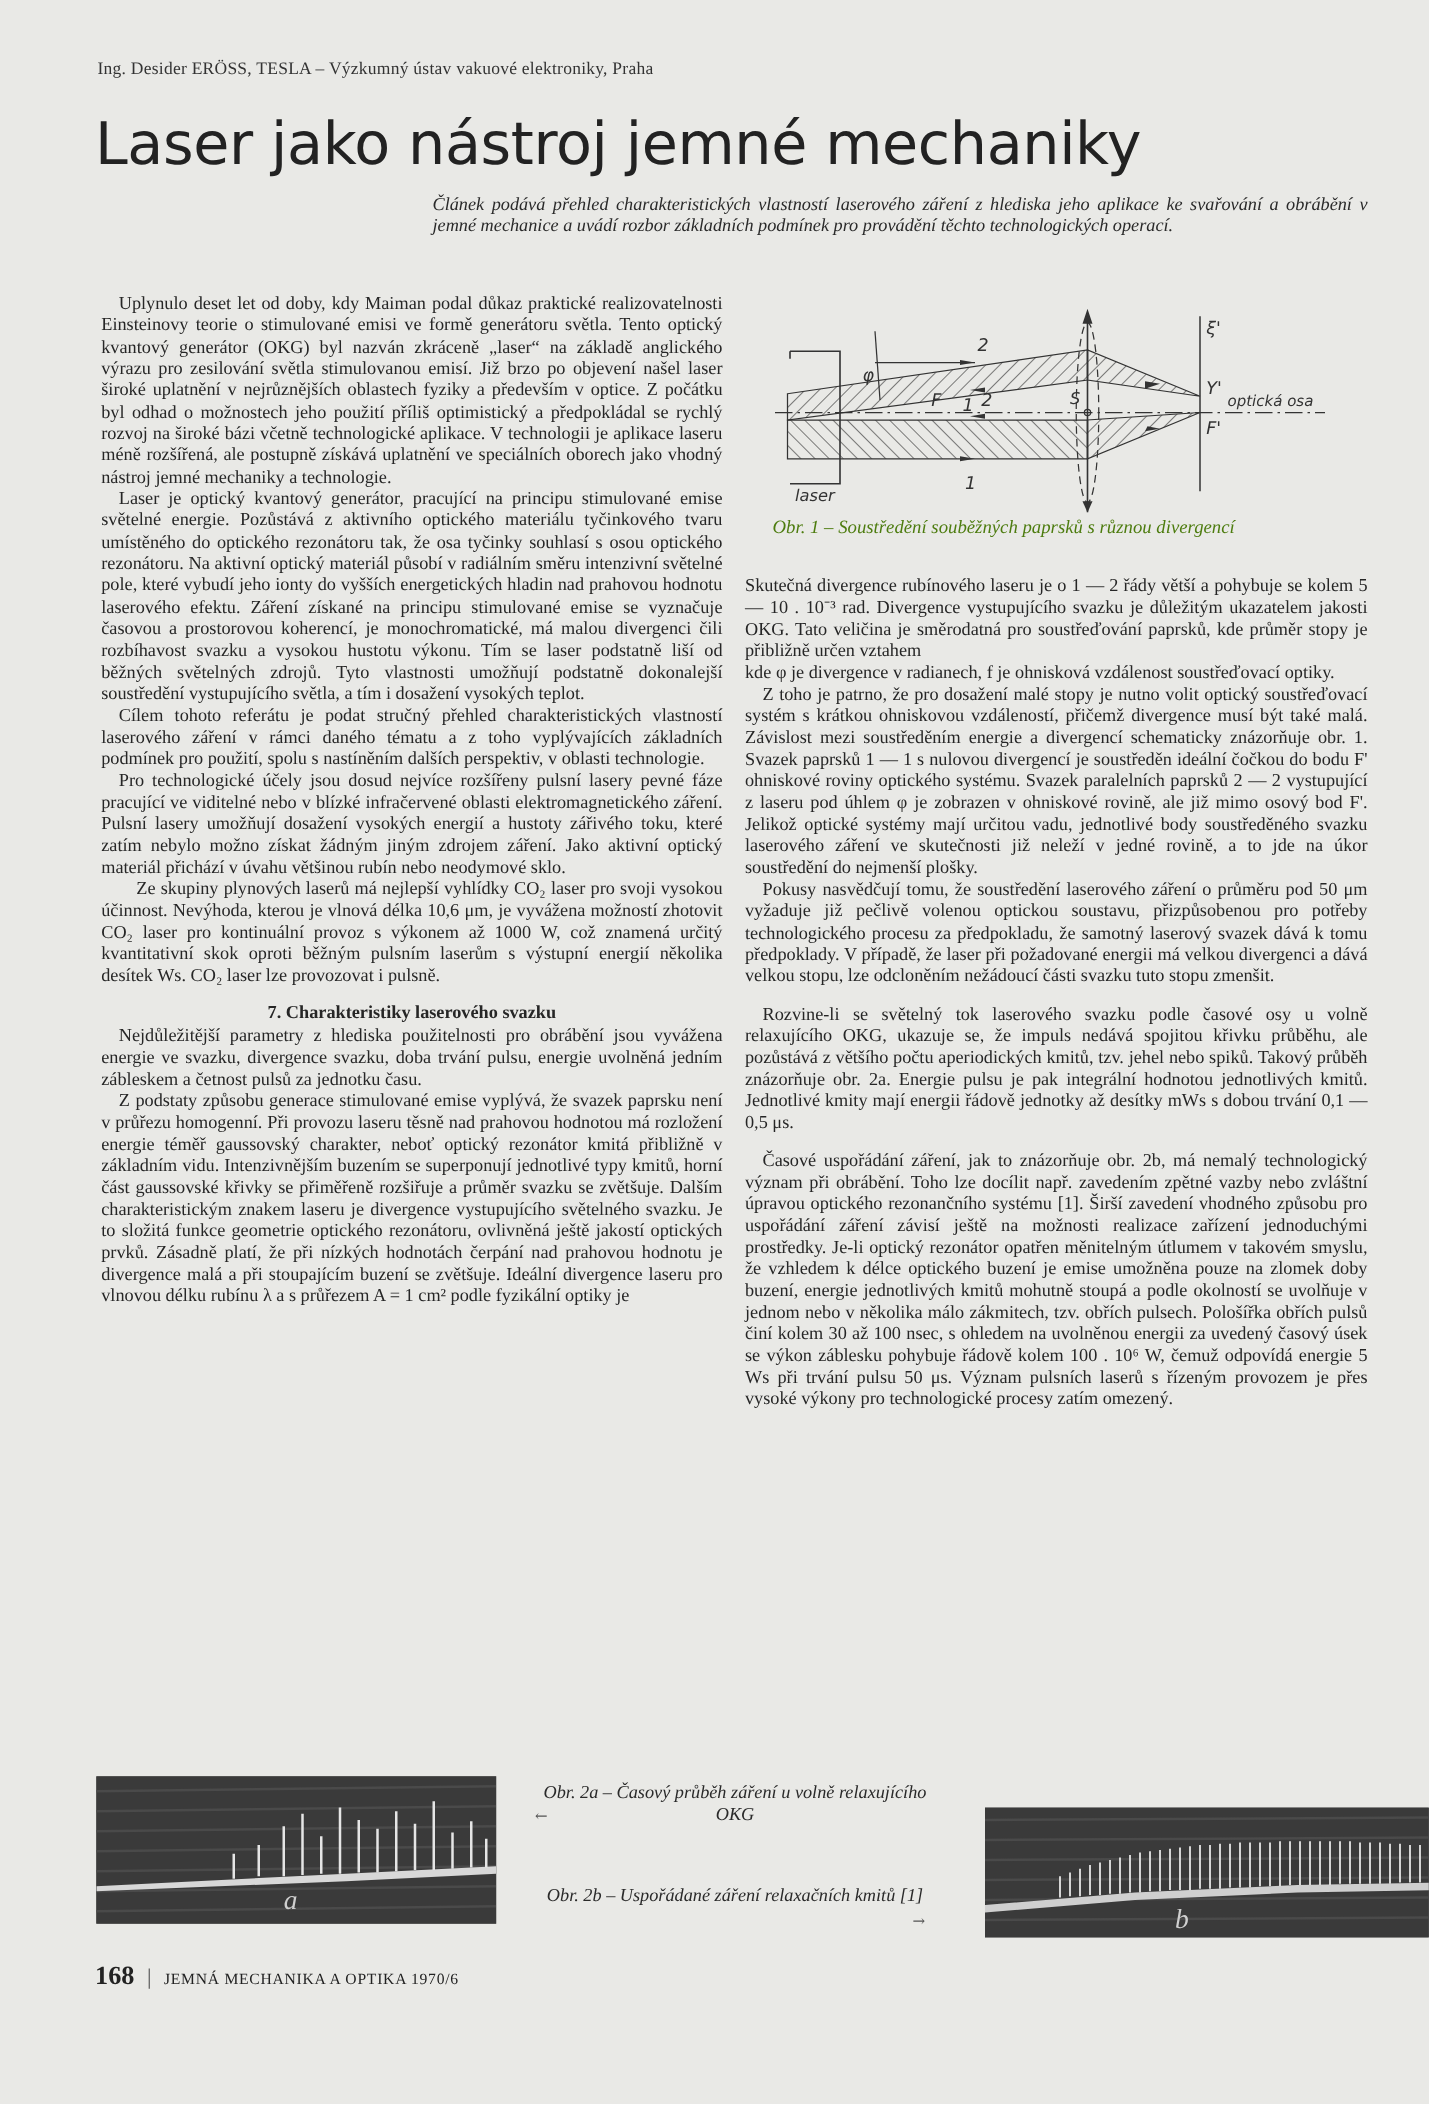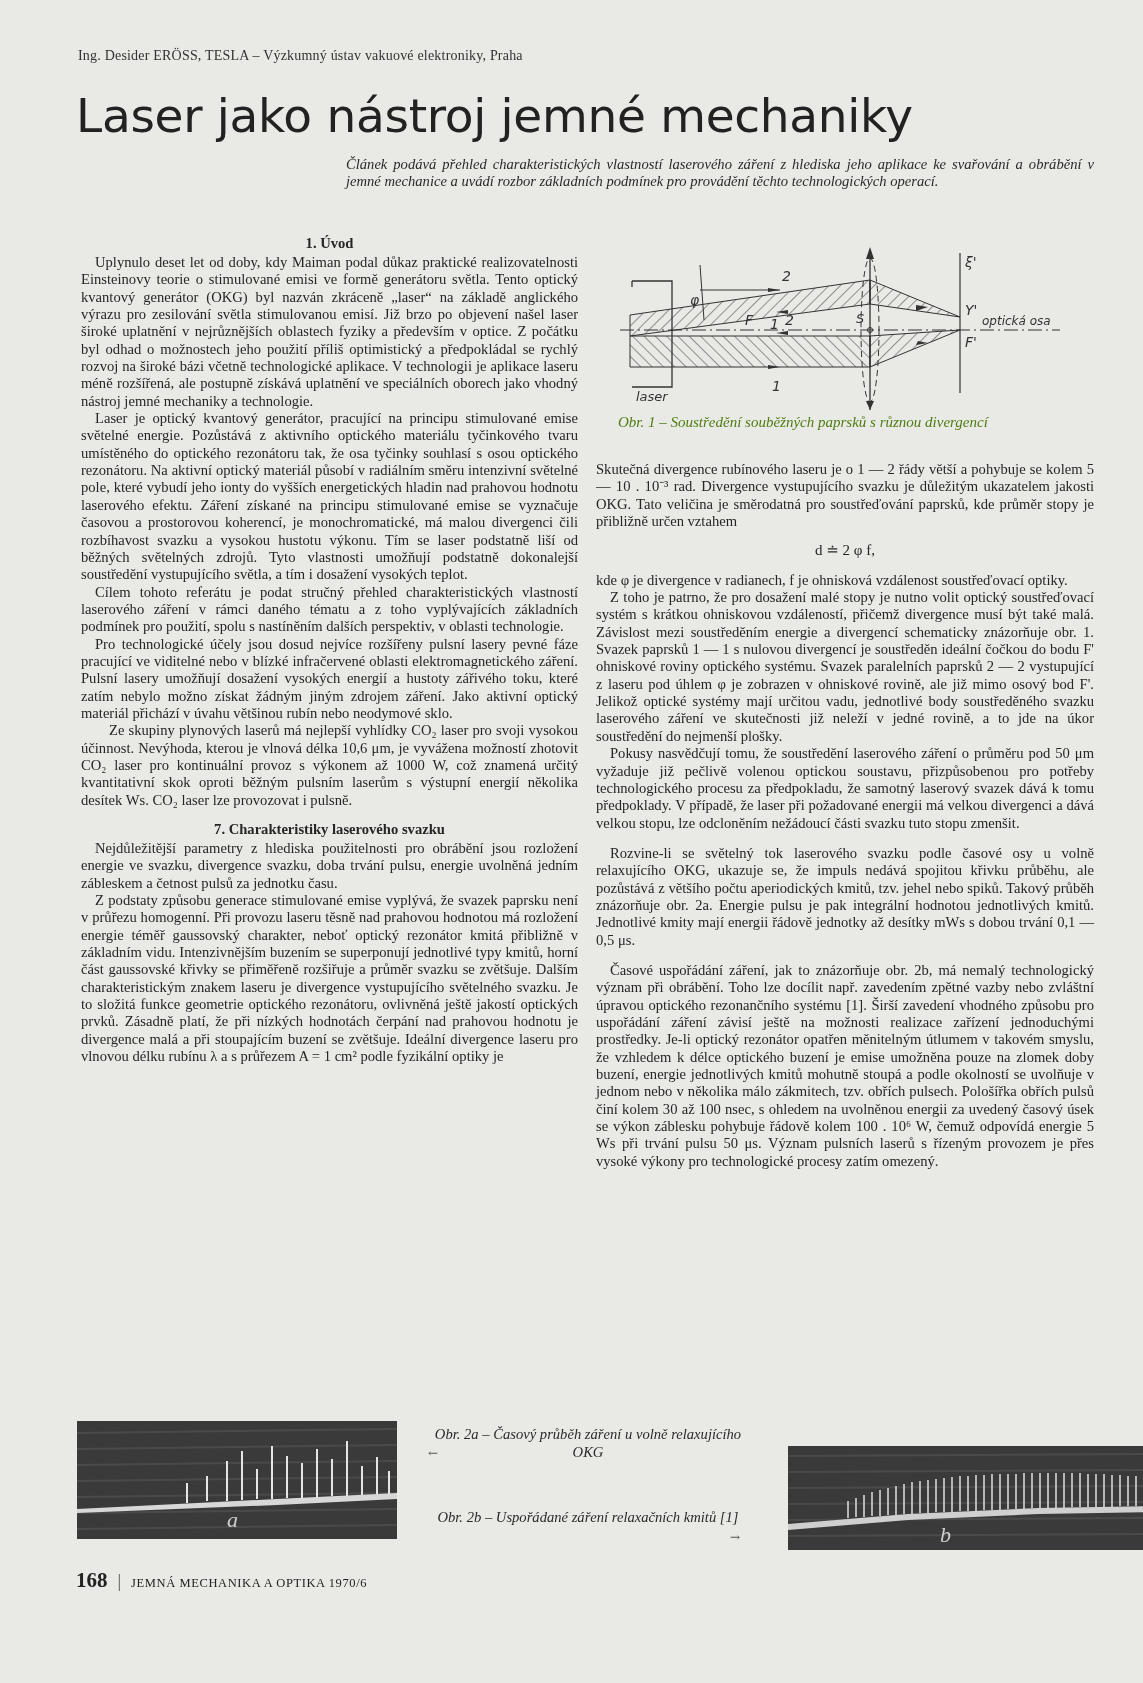--- a/index.html
+++ b/index.html
@@ -84,28 +84,27 @@
   .footer .journal { font-size: 12.5px; letter-spacing: 0.6px; }
 </style>
 </head>
 <body>
 
 <div class="byline">Ing. Desider ERÖSS, TESLA – Výzkumný ústav vakuové elektroniky, Praha</div>
 <h1 class="title">Laser jako nástroj jemné mechaniky</h1>
 <p class="abstract">Článek podává přehled charakteristických vlastností laserového záření z hlediska jeho aplikace ke svařování a obrábění v jemné mechanice a uvádí rozbor základních podmínek pro provádění těchto technologických operací.</p>
 
 <div class="col col-left">
-  <h2>1. Úvod</h2>
   <p>Uplynulo deset let od doby, kdy Maiman podal důkaz praktické realizovatelnosti Einsteinovy teorie o stimulované emisi ve formě generátoru světla. Tento optický kvantový generátor (OKG) byl nazván zkráceně „laser“ na základě anglického výrazu pro zesilování světla stimulovanou emisí. Již brzo po objevení našel laser široké uplatnění v nejrůznějších oblastech fyziky a především v optice. Z počátku byl odhad o možnostech jeho použití příliš optimistický a předpokládal se rychlý rozvoj na široké bázi včetně technologické aplikace. V technologii je aplikace laseru méně rozšířená, ale postupně získává uplatnění ve speciálních oborech jako vhodný nástroj jemné mechaniky a technologie.</p>
   <p>Laser je optický kvantový generátor, pracující na principu stimulované emise světelné energie. Pozůstává z aktivního optického materiálu tyčinkového tvaru umístěného do optického rezonátoru tak, že osa tyčinky souhlasí s osou optického rezonátoru. Na aktivní optický materiál působí v radiálním směru intenzivní světelné pole, které vybudí jeho ionty do vyšších energetických hladin nad prahovou hodnotu laserového efektu. Záření získané na principu stimulované emise se vyznačuje časovou a prostorovou koherencí, je monochromatické, má malou divergenci čili rozbíhavost svazku a vysokou hustotu výkonu. Tím se laser podstatně liší od běžných světelných zdrojů. Tyto vlastnosti umožňují podstatně dokonalejší soustředění vystupujícího světla, a tím i dosažení vysokých teplot.</p>
   <p>Cílem tohoto referátu je podat stručný přehled charakteristických vlastností laserového záření v rámci daného tématu a z toho vyplývajících základních podmínek pro použití, spolu s nastíněním dalších perspektiv, v oblasti technologie.</p>
   <p>Pro technologické účely jsou dosud nejvíce rozšířeny pulsní lasery pevné fáze pracující ve viditelné nebo v blízké infračervené oblasti elektromagnetického záření. Pulsní lasery umožňují dosažení vysokých energií a hustoty zářivého toku, které zatím nebylo možno získat žádným jiným zdrojem záření. Jako aktivní optický materiál přichází v úvahu většinou rubín nebo neodymové sklo.</p>
   <p style="text-indent:28px">Ze skupiny plynových laserů má nejlepší vyhlídky CO₂ laser pro svoji vysokou účinnost. Nevýhoda, kterou je vlnová délka 10,6 μm, je vyvážena možností zhotovit CO₂ laser pro kontinuální provoz s výkonem až 1000 W, což znamená určitý kvantitativní skok oproti běžným pulsním laserům s výstupní energií několika desítek Ws. CO₂ laser lze provozovat i pulsně.</p>
   <h2 class="sec2">7. Charakteristiky laserového svazku</h2>
-  <p>Nejdůležitější parametry z hlediska použitelnosti pro obrábění jsou rozložení energie ve svazku, divergence svazku, doba trvání pulsu, energie uvolněná jedním zábleskem a četnost pulsů za jednotku času.</p>
+  <p>Nejdůležitější parametry z hlediska použitelnosti pro obrábění jsou vyvážena energie ve svazku, divergence svazku, doba trvání pulsu, energie uvolněná jedním zábleskem a četnost pulsů za jednotku času.</p>
   <p>Z podstaty způsobu generace stimulované emise vyplývá, že svazek paprsku není v průřezu homogenní. Při provozu laseru těsně nad prahovou hodnotou má rozložení energie téměř gaussovský charakter, neboť optický rezonátor kmitá přibližně v základním vidu. Intenzivnějším buzením se superponují jednotlivé typy kmitů, horní část gaussovské křivky se přiměřeně rozšiřuje a průměr svazku se zvětšuje. Dalším charakteristickým znakem laseru je divergence vystupujícího světelného svazku. Je to složitá funkce geometrie optického rezonátoru, ovlivněná ještě jakostí optických prvků. Zásadně platí, že při nízkých hodnotách čerpání nad prahovou hodnotu je divergence malá a při stoupajícím buzení se zvětšuje. Ideální divergence laseru pro vlnovou délku rubínu λ a s průřezem A = 1 cm² podle fyzikální optiky je</p>
 </div>
 
 <div class="fig1">
   <svg width="440" height="165" viewBox="0 0 440 165" xmlns="http://www.w3.org/2000/svg">
     <defs>
       <pattern id="hatch" patternUnits="userSpaceOnUse" width="8" height="8" patternTransform="rotate(45)">
         <line x1="0" y1="0" x2="0" y2="8" stroke="#333" stroke-width="1"></line>
       </pattern>
       <pattern id="hatch2" patternUnits="userSpaceOnUse" width="8" height="8" patternTransform="rotate(-45)">
@@ -154,21 +153,20 @@
     <text x="345" y="70" font-family="DejaVu Sans, sans-serif" font-style="italic" font-size="14" fill="#333">Y'</text>
     <text x="345" y="102" font-family="DejaVu Sans, sans-serif" font-style="italic" font-size="14" fill="#333">F'</text>
     <text x="345" y="22" font-family="DejaVu Sans, sans-serif" font-style="italic" font-size="14" fill="#333">ξ'</text>
     <text x="362" y="80" font-family="DejaVu Sans, sans-serif" font-style="italic" font-size="12" fill="#333">optická osa</text>
   </svg>
 </div>
 <div class="fig1-caption">Obr. 1 – Soustředění souběžných paprsků s různou divergencí</div>
 
 <div class="col col-right">
   <p class="noindent">Skutečná divergence rubínového laseru je o 1 — 2 řády větší a pohybuje se kolem 5 — 10 . 10⁻³ rad. Divergence vystupujícího svazku je důležitým ukazatelem jakosti OKG. Tato veličina je směrodatná pro soustřeďování paprsků, kde průměr stopy je přibližně určen vztahem</p>
-  <div class="formula-center">d ≐ 2 φ f,</div>
   <p class="noindent">kde φ je divergence v radianech, f je ohnisková vzdálenost soustřeďovací optiky.</p>
   <p>Z toho je patrno, že pro dosažení malé stopy je nutno volit optický soustřeďovací systém s krátkou ohniskovou vzdáleností, přičemž divergence musí být také malá. Závislost mezi soustředěním energie a divergencí schematicky znázorňuje obr. 1. Svazek paprsků 1 — 1 s nulovou divergencí je soustředěn ideální čočkou do bodu F' ohniskové roviny optického systému. Svazek paralelních paprsků 2 — 2 vystupující z laseru pod úhlem φ je zobrazen v ohniskové rovině, ale již mimo osový bod F'. Jelikož optické systémy mají určitou vadu, jednotlivé body soustředěného svazku laserového záření ve skutečnosti již neleží v jedné rovině, a to jde na úkor soustředění do nejmenší plošky.</p>
   <p>Pokusy nasvědčují tomu, že soustředění laserového záření o průměru pod 50 μm vyžaduje již pečlivě volenou optickou soustavu, přizpůsobenou pro potřeby technologického procesu za předpokladu, že samotný laserový svazek dává k tomu předpoklady. V případě, že laser při požadované energii má velkou divergenci a dává velkou stopu, lze odcloněním nežádoucí části svazku tuto stopu zmenšit.</p>
   <p class="gap">Rozvine-li se světelný tok laserového svazku podle časové osy u volně relaxujícího OKG, ukazuje se, že impuls nedává spojitou křivku průběhu, ale pozůstává z většího počtu aperiodických kmitů, tzv. jehel nebo spiků. Takový průběh znázorňuje obr. 2a. Energie pulsu je pak integrální hodnotou jednotlivých kmitů. Jednotlivé kmity mají energii řádově jednotky až desítky mWs s dobou trvání 0,1 — 0,5 μs.</p>
   <p class="gap">Časové uspořádání záření, jak to znázorňuje obr. 2b, má nemalý technologický význam při obrábění. Toho lze docílit např. zavedením zpětné vazby nebo zvláštní úpravou optického rezonančního systému [1]. Širší zavedení vhodného způsobu pro uspořádání záření závisí ještě na možnosti realizace zařízení jednoduchými prostředky. Je-li optický rezonátor opatřen měnitelným útlumem v takovém smyslu, že vzhledem k délce optického buzení je emise umožněna pouze na zlomek doby buzení, energie jednotlivých kmitů mohutně stoupá a podle okolností se uvolňuje v jednom nebo v několika málo zákmitech, tzv. obřích pulsech. Pološířka obřích pulsů činí kolem 30 až 100 nsec, s ohledem na uvolněnou energii za uvedený časový úsek se výkon záblesku pohybuje řádově kolem 100 . 10⁶ W, čemuž odpovídá energie 5 Ws při trvání pulsu 50 μs. Význam pulsních laserů s řízeným provozem je přes vysoké výkony pro technologické procesy zatím omezený.</p>
 </div>
 
 <div class="photo photo-a">
   <svg width="320" height="118" viewBox="0 0 320 118">
     <rect width="320" height="118" fill="#3a3a3a"></rect>

